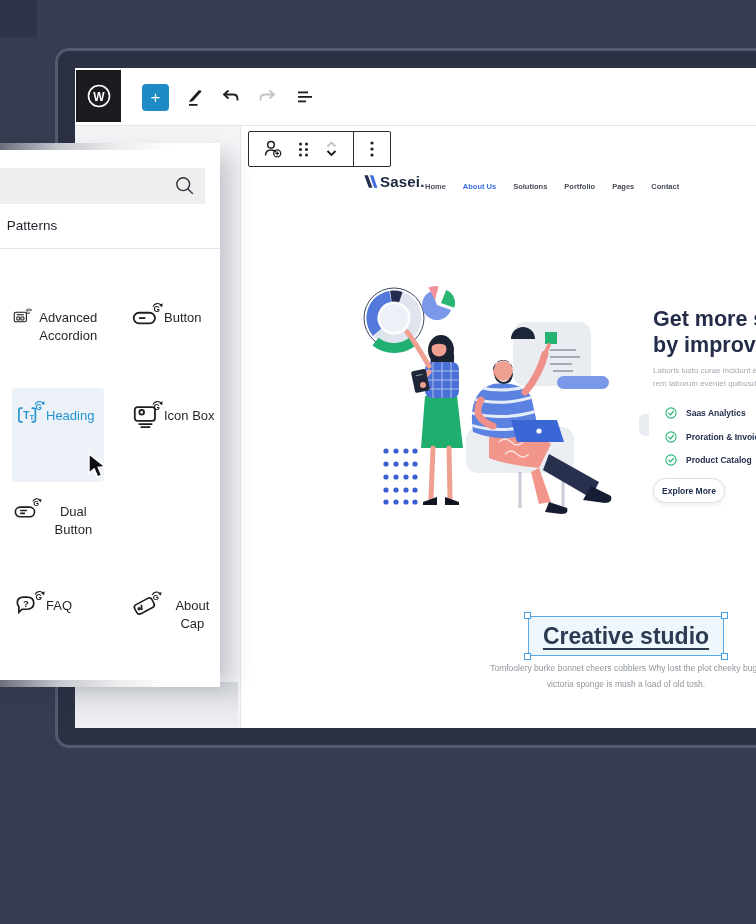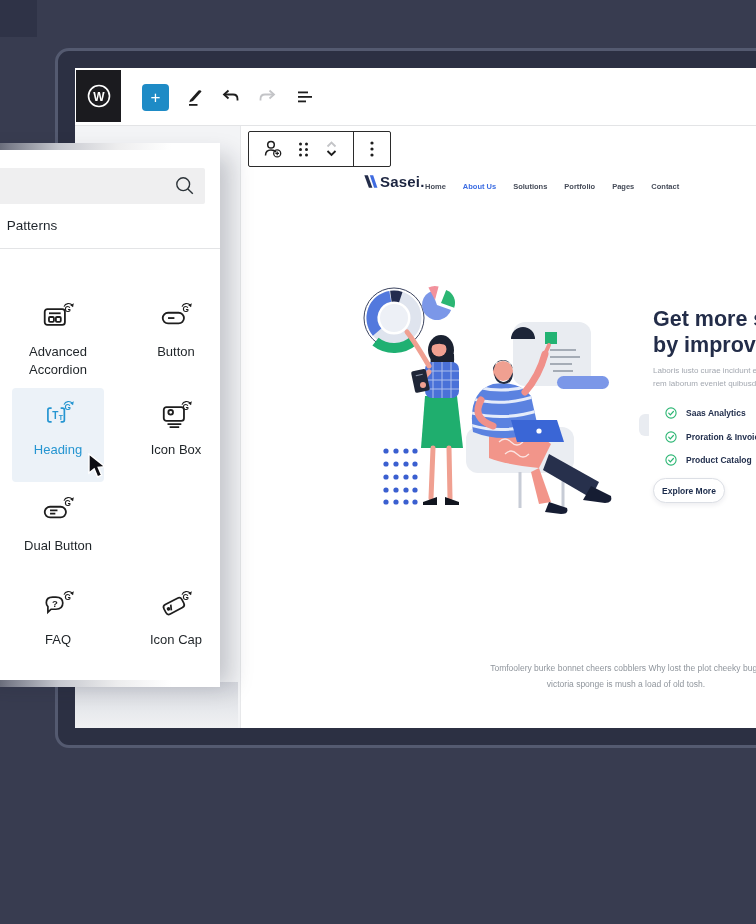--- a/index.html
+++ b/index.html
@@ -72,21 +72,21 @@
             background:linear-gradient(90deg,#3f4353 0%,#7c7f8c 14%,#c6c8cf 34%,#ededee 58%,#ffffff 80%);}
   .inserter::after{content:"";position:absolute;left:0;bottom:-7px;right:0;height:7px;
             background:linear-gradient(90deg,#3f4353 0%,#7c7f8c 14%,#c6c8cf 34%,#ededee 58%,#ffffff 80%);}
   .search-wrap{position:absolute;left:0px;top:18px;width:229px;height:36px;background:#efeff0;border-radius:2px;}
   .search-input{position:absolute;left:10px;top:0;width:175px;height:36px;border:none;background:transparent;outline:none;font-size:13px;color:#1e1e1e;}
   .search-ico{position:absolute;right:9px;top:7px;}
   .tabs{position:absolute;left:0;top:60px;width:224px;height:38px;display:flex;}
   .tab{width:112px;text-align:center;font-size:13.5px;font-weight:500;color:#1e242b;cursor:pointer;padding-top:8px;}
   .tabs-divider{position:absolute;left:0;top:98px;right:0;height:1px;background:#e3e4e6;}
 
-  .cell{position:absolute;width:92px;display:flex;flex-direction:column;align-items:center;cursor:pointer;
+  .cell{position:absolute;width:92px;display:flex;flex-direction:row;cursor:pointer;
         padding-top:10px;border-radius:4px;}
   .cell .lbl{margin-top:9px;font-size:13px;color:#1f2428;text-align:center;line-height:1.35;}
   .cell.active{background:#ecf2f8;}
   .cell.active .lbl{color:#2595d1;}
   .blk-ico{color:#1e1e1e;}
   .cell.active .blk-ico{color:#2595d1;}
   .c-r1{top:140px;height:96px;} .c-r2{top:238px;height:94px;} .c-r3{top:334px;height:92px;} .c-r4{top:428px;height:92px;}
   .c-c1{left:36px;} .c-c2{left:154px;}
 
   .cursor{position:absolute;left:87px;top:453px;z-index:9;}
@@ -329,20 +329,27 @@
         <div class="feature-row" style="top:328px;">
           <svg width="12" height="12" viewBox="0 0 12 12">
             <circle cx="6" cy="6" r="5.1" fill="none" stroke="#2bb673" stroke-width="1.1"></circle>
             <path d="M3.7 6.2 L5.3 7.8 L8.4 4.5" fill="none" stroke="#2bb673" stroke-width="1.2" stroke-linecap="round"></path>
           </svg>
           <span class="feature-label">Product Catalog</span>
         </div>
 
         <button class="cta-btn">Explore More</button>
 
+        <div class="studio-sel">
+          <span class="handle h-tl"></span>
+          <span class="handle h-tr"></span>
+          <span class="handle h-bl"></span>
+          <span class="handle h-br"></span>
+          <span class="studio-h">Creative studio</span>
+        </div>
         <div class="studio-p">
           <div>Tomfoolery burke bonnet cheers cobblers Why lost the plot cheeky bugg</div>
           <div>victoria sponge is mush a load of old tosh.</div>
         </div>
 
       </div>
     </div>
   </div>
 
   <aside class="inserter">
@@ -428,21 +435,21 @@
     </div>
     <div class="cell c-r4 c-c2">
       <svg class="blk-ico" width="34" height="34" viewBox="0 0 32 32">
         <g transform="rotate(-28 14 17)" fill="none" stroke="currentColor" stroke-width="1.6">
           <rect x="4.5" y="12" width="19" height="10" rx="3"></rect>
           <path d="M12 14.5 l-2 5"></path>
           <circle cx="8.3" cy="17" r="0.9" fill="currentColor"></circle>
         </g>
         <use href="#gbadge" x="20" y="2" width="11" height="11"></use>
       </svg>
-      <span class="lbl">Icon Cap</span>
+      <span class="lbl">About Cap</span>
     </div>
   </aside>
 
   <div class="cursor">
     <svg width="26" height="28" viewBox="0 0 26 28">
       <path d="M2 1 L2 20 L7.2 15.8 L10.6 24 L14.6 22.2 L11.2 14.4 L18 13.6 Z" fill="#0d0d12" stroke="#ffffff" stroke-width="1.4"></path>
     </svg>
   </div>
 
 </div>

